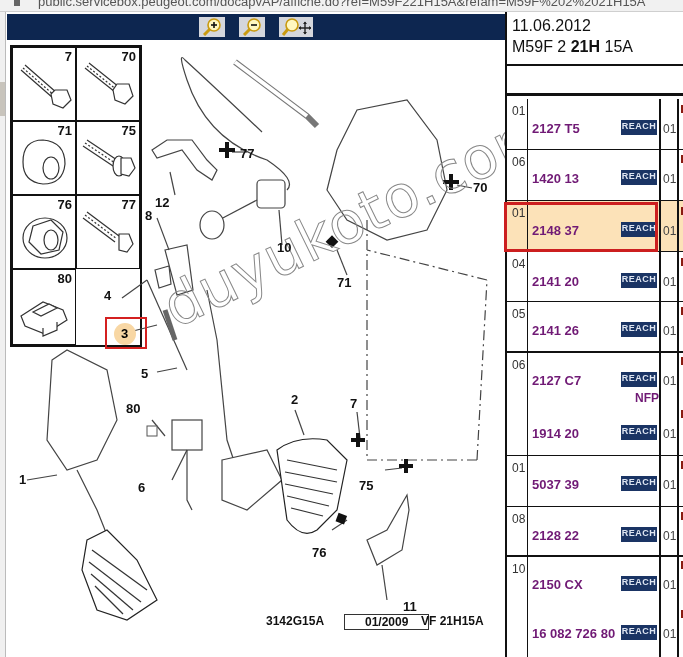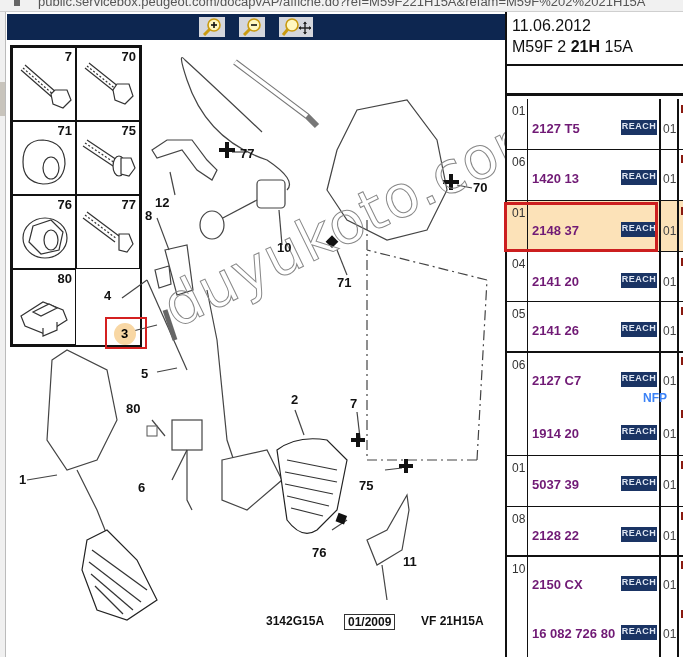--- a/index.html
+++ b/index.html
@@ -15,40 +15,40 @@
     .diagram { position: absolute; left: 7px; top: 40px; width: 498px; height: 617px; background: #fff; }
     .diagram svg.main { position: absolute; left: 0; top: 0; }
     .hw-grid { position: absolute; left: 3px; top: 5px; width: 132px; height: 302px; border: 2px solid #111; background: #fff; }
     .hw-cell { position: absolute; border: 1px solid #111; }
     .hw-num { position: absolute; right: 3px; top: 1px; font-weight: bold; font-size: 13px; color: #111; }
     .callout { position: absolute; font-weight: bold; font-size: 13px; color: #111; }
     .hl-box { position: absolute; left: 98px; top: 277px; width: 42px; height: 32px; border: 2px solid #d42020; }
     .hl-dot { position: absolute; left: 7px; top: 4px; width: 22px; height: 22px; border-radius: 50%; background: #f8d7a4; }
     .hl-text { position: absolute; left: 14px; top: 7px; font-weight: bold; font-size: 13px; }
     .footer-code { position: absolute; top: 574px; font-weight: bold; font-size: 12px; color: #111; }
-    .footer-box { border: 1px solid #333; padding: 0 3px; }
+    .footer-box { border: 1px solid #333; padding: 0 20px; }
     .watermark { position: absolute; left: 145px; top: 240px; font-size: 58px; color: transparent; -webkit-text-stroke: 1px #888; transform: rotate(-26deg); transform-origin: left top; white-space: nowrap; font-family: "DejaVu Sans", sans-serif; letter-spacing: 1px; }
     .side { position: absolute; left: 505px; top: 12px; width: 178px; height: 645px; background: #fff; border-left: 2px solid #111; }
     .side-head { position: absolute; left: 0; top: 0; width: 178px; height: 54px; border-bottom: 2px solid #111; padding: 4px 0 0 5px; }
     .side-date { font-size: 16px; color: #111; line-height: 20px; }
     .side-code { font-size: 16px; color: #111; line-height: 22px; }
     .side-code b { font-weight: bold; }
     .side-blank { position: absolute; left: 0; top: 54px; width: 178px; height: 30px; border-bottom: 3px solid #111; }
     .row { position: absolute; left: 0; width: 178px; border-bottom: 1px solid #111; }
     .row.thick { border-bottom: 2px solid #111; }
     .row .idx { position: absolute; left: 5px; top: 5px; font-size: 12px; color: #333; }
     .row .col1sep { position: absolute; left: 20px; top: 0; bottom: 0; border-left: 1px solid #111; }
     .row .col2sep { position: absolute; left: 152px; top: 0; bottom: 0; border-left: 2px solid #111; }
     .row .col3sep { position: absolute; left: 170px; top: 0; bottom: 0; border-left: 2px solid #111; }
     .part { position: absolute; left: 0; width: 178px; height: 20px; }
     .part .ref { position: absolute; left: 25px; top: 2px; font-size: 13px; font-weight: bold; color: #701a75; }
     .part .reach { position: absolute; left: 114px; top: 1px; width: 36px; height: 15px; background: #1a3464; color: #dfe6f2; font-size: 9px; font-weight: bold; text-align: center; line-height: 13px; letter-spacing: 0.5px; }
     .part .qty { position: absolute; left: 156px; top: 3px; font-size: 12px; color: #444; }
     .part .mark { position: absolute; left: 174px; top: -14px; width: 3px; height: 8px; background: #8a1a10; }
-    .nfp { position: absolute; left: 136px; font-size: 12px; font-weight: bold; color: #3b82f6; }
+    .nfp { position: absolute; left: 128px; font-size: 12px; font-weight: bold; color: #701a75; }
     .row.selected { background: #fce2b8; }
     .sel-box { position: absolute; left: -3px; top: 190px; width: 154px; height: 50px; border: 3px solid #cc1f1f; }
   </style>
 </head>
 <body>
 
 <div class="urlbar">
   <span class="lock"></span>
   <span class="url">public.servicebox.peugeot.com/docapvAP/affiche.do?ref=M59F221H15A&amp;refam=M59F%202%2021H15A</span>
 </div>
@@ -235,21 +235,21 @@
   <div class="watermark">duyukoto.com</div>
 
   <span class="callout" style="left:12px;top:432px">1</span>
   <span class="callout" style="left:284px;top:352px">2</span>
   <span class="callout" style="left:97px;top:248px">4</span>
   <span class="callout" style="left:134px;top:326px">5</span>
   <span class="callout" style="left:131px;top:440px">6</span>
   <span class="callout" style="left:343px;top:356px">7</span>
   <span class="callout" style="left:138px;top:168px">8</span>
   <span class="callout" style="left:270px;top:200px">10</span>
-  <span class="callout" style="left:396px;top:514px">11</span>
+  <span class="callout" style="left:396px;top:559px">11</span>
   <span class="callout" style="left:148px;top:155px">12</span>
   <span class="callout" style="left:466px;top:140px">70</span>
   <span class="callout" style="left:330px;top:235px">71</span>
   <span class="callout" style="left:352px;top:438px">75</span>
   <span class="callout" style="left:305px;top:505px">76</span>
   <span class="callout" style="left:233px;top:106px">77</span>
   <span class="callout" style="left:119px;top:361px">80</span>
 
   <div class="hl-box">
     <div class="hl-dot"></div>

